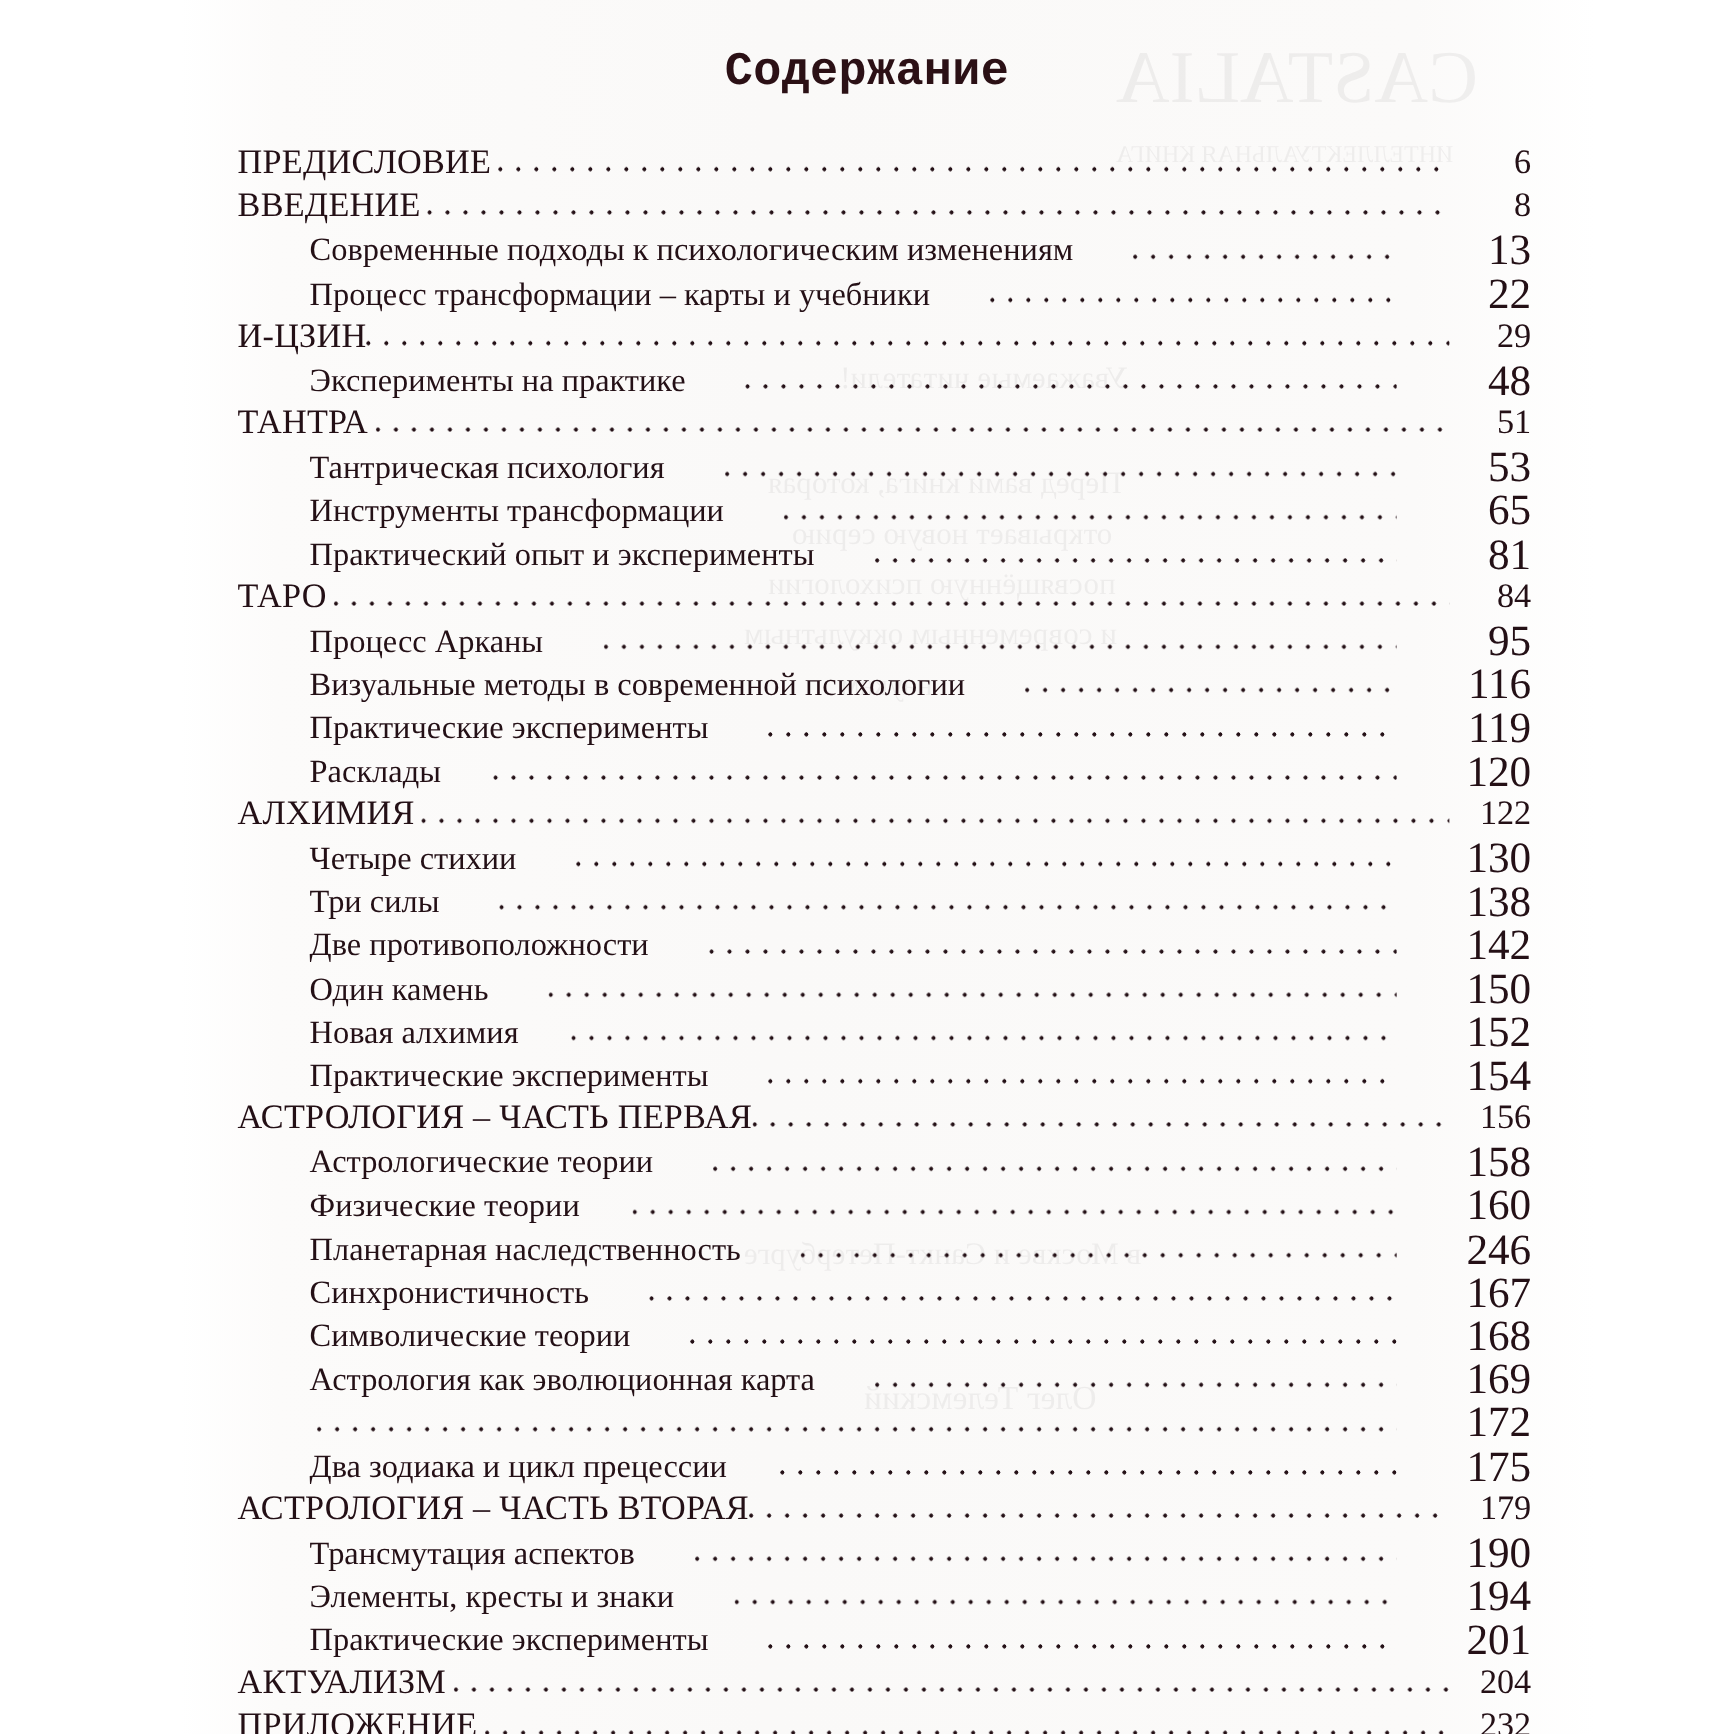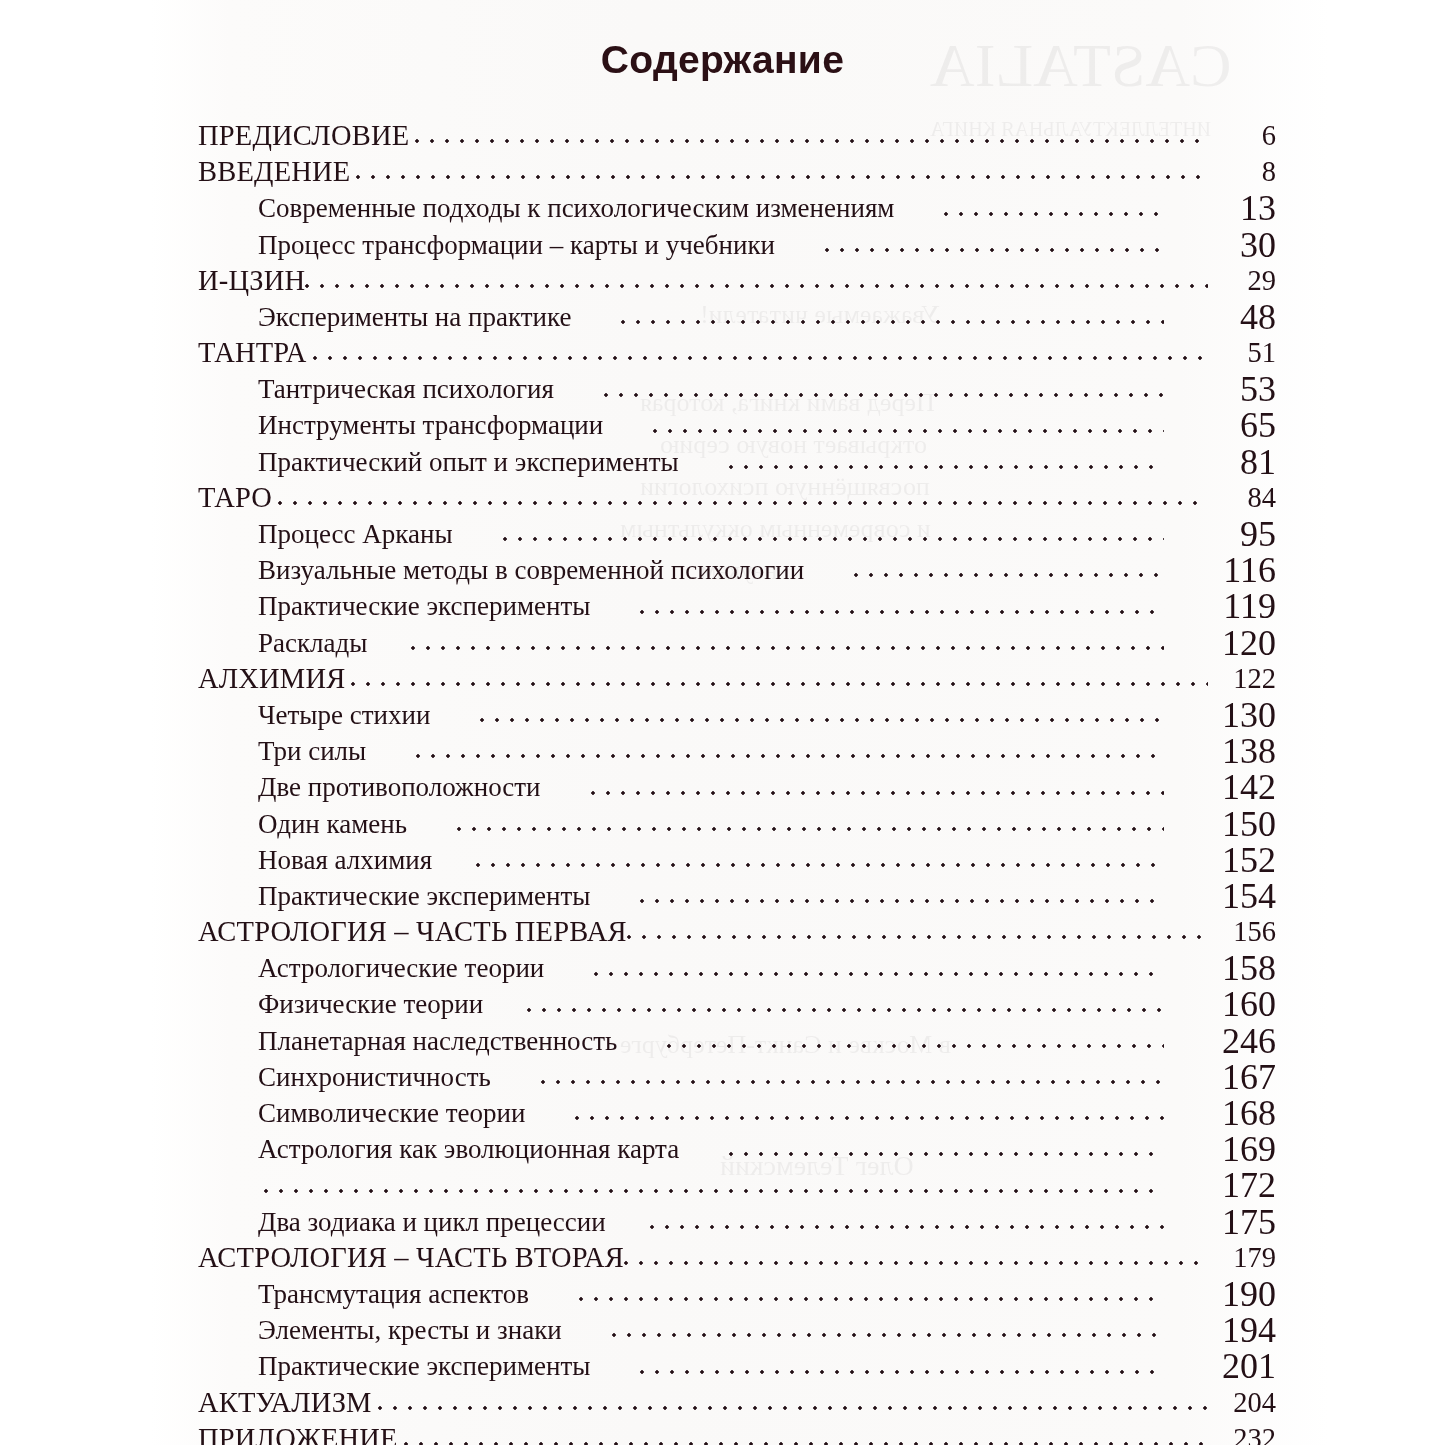--- a/index.html
+++ b/index.html
@@ -58,21 +58,21 @@
   .toc-title {
     position: absolute;
     top: 38px;
     left: 0;
     width: 1445px;
     text-align: center;
     font-size: 39px;
     font-weight: bold;
     letter-spacing: 0.3px;
     color: #2b1015;
-    font-family: Liberation Sans, sans-serif;
+    font-family: Liberation Mono, monospace;
   }
 
   .toc-list {
     position: absolute;
     top: 118px;
     left: 198px;
     width: 1078px;
   }
 
   .toc-row {
@@ -170,21 +170,21 @@
           <span class="page-num">8</span>
         </div>
         <div class="toc-row level-2">
           <span class="label">Современные подходы к психологическим изменениям</span>
           <span class="leader"></span>
           <span class="page-num">13</span>
         </div>
         <div class="toc-row level-2">
           <span class="label">Процесс трансформации – карты и учебники</span>
           <span class="leader"></span>
-          <span class="page-num">30</span>
+          <span class="page-num">22</span>
         </div>
         <div class="toc-row level-1 tight">
           <span class="label">И-ЦЗИН</span>
           <span class="leader"></span>
           <span class="page-num">29</span>
         </div>
         <div class="toc-row level-2">
           <span class="label">Эксперименты на практике</span>
           <span class="leader"></span>
           <span class="page-num">48</span>

